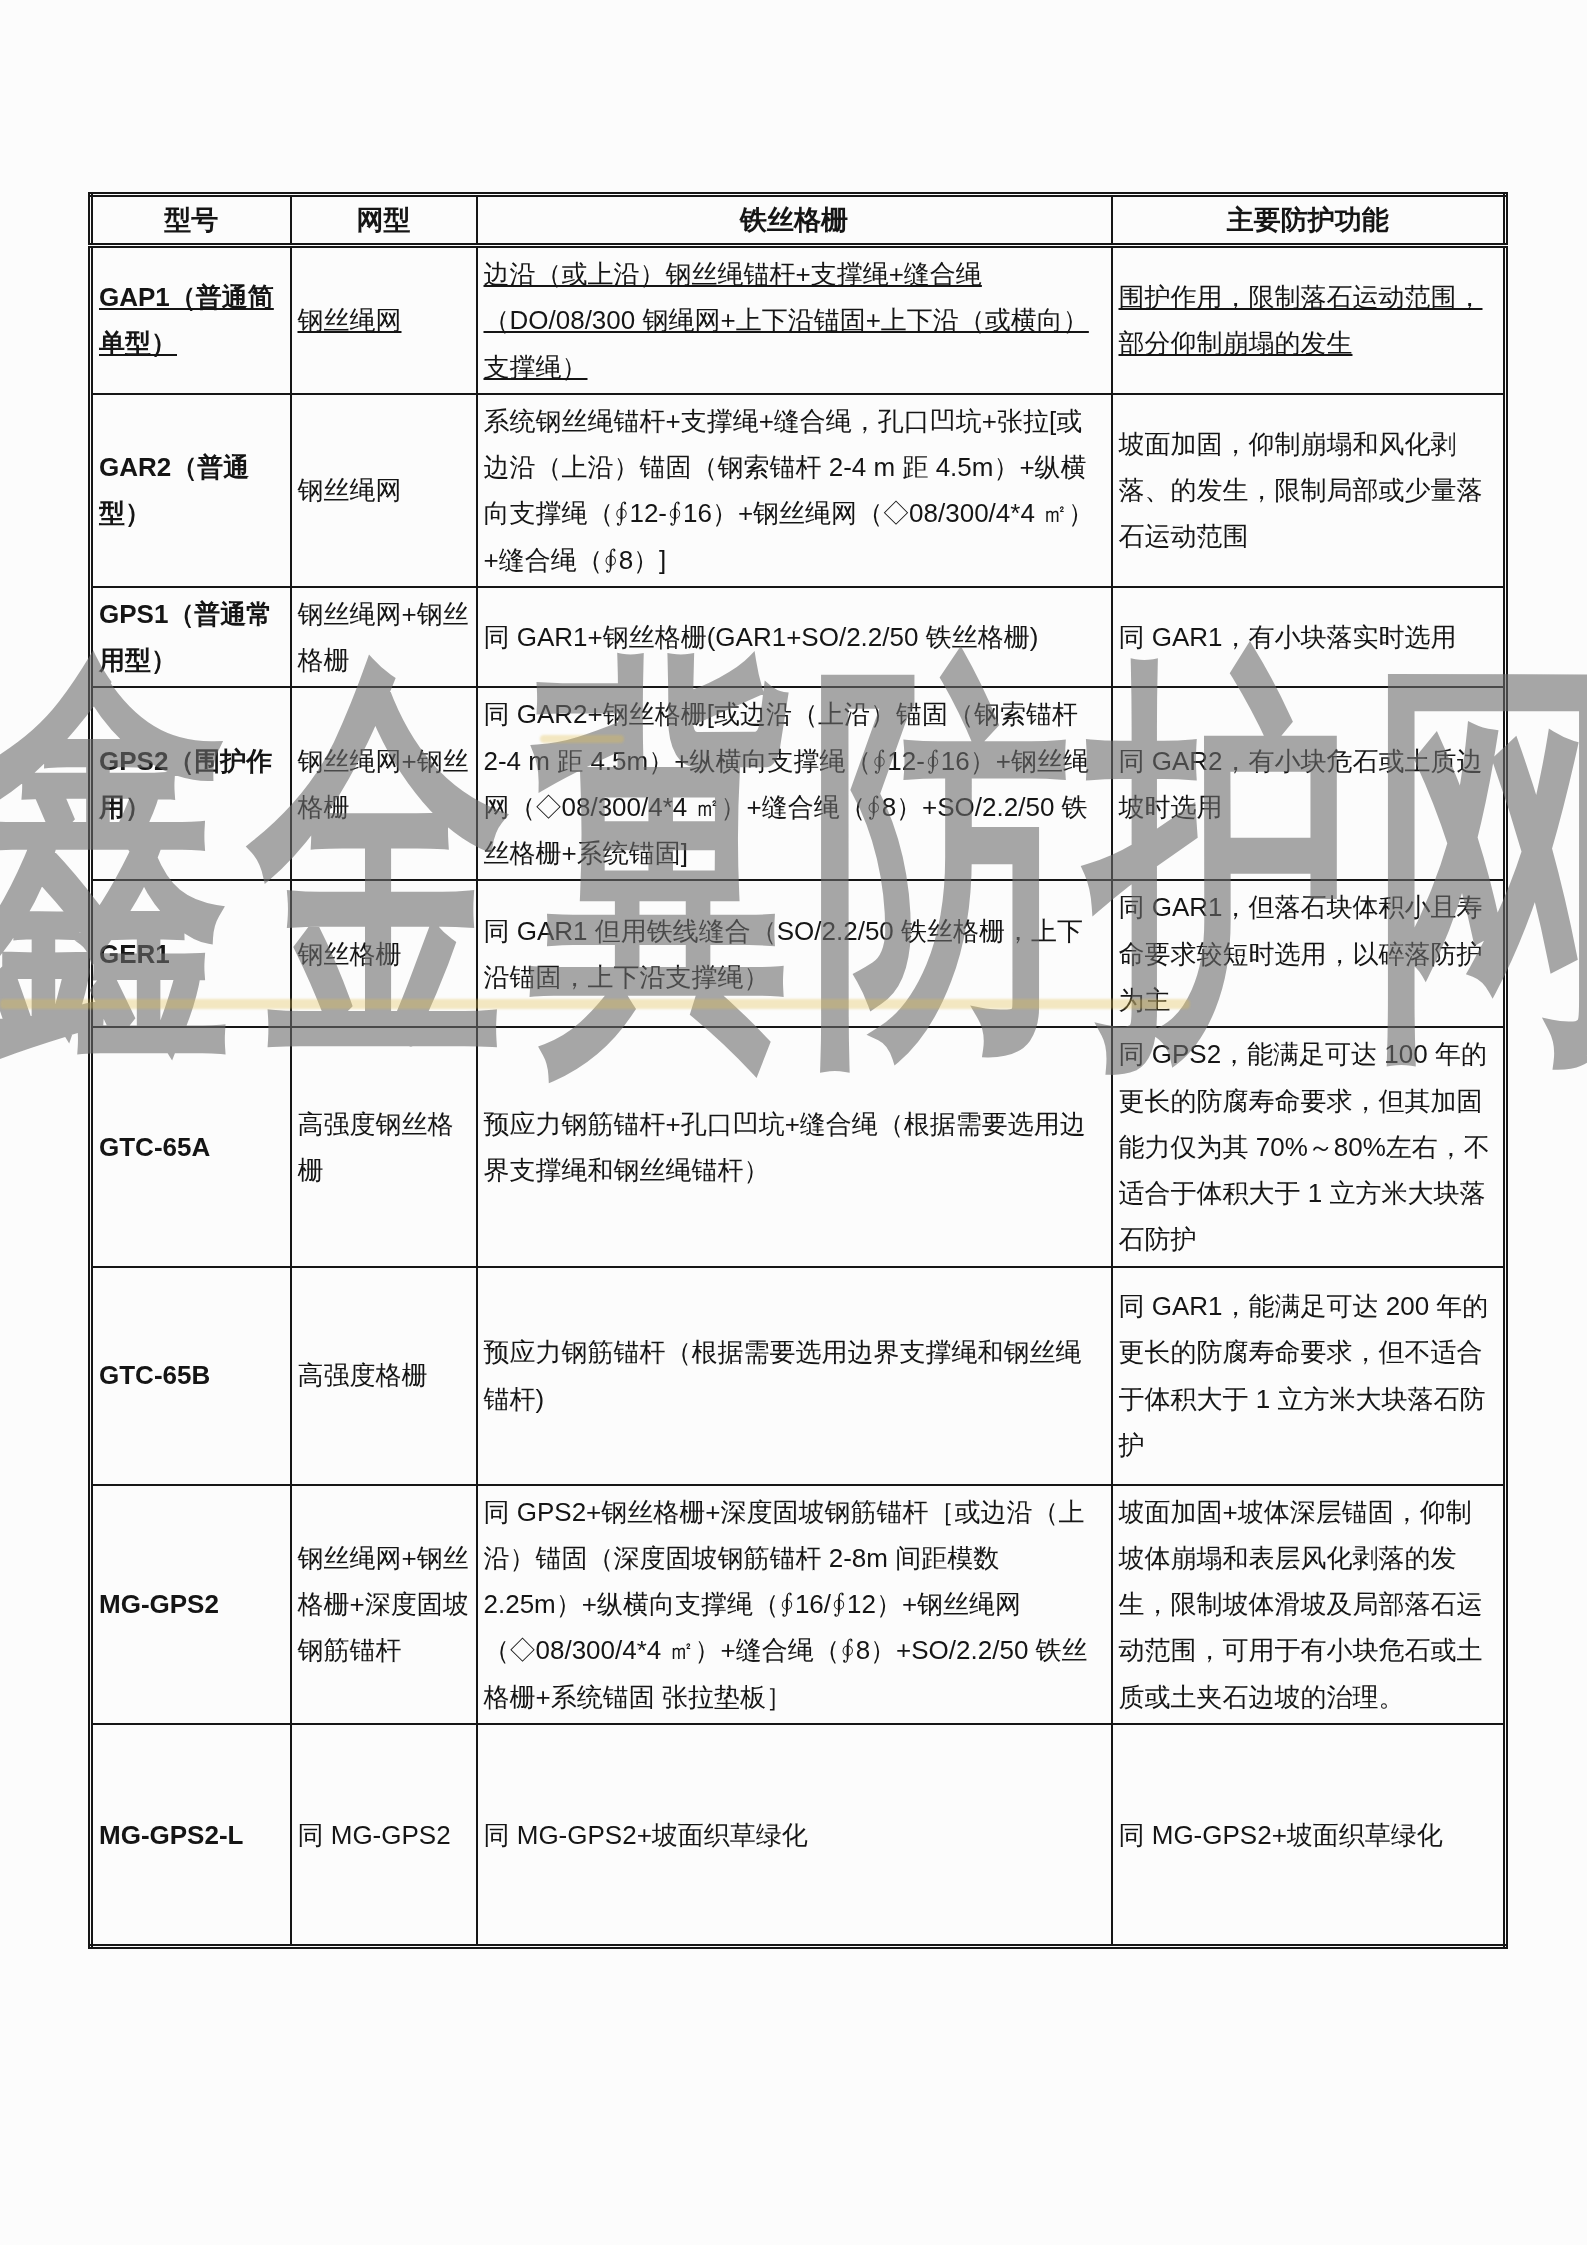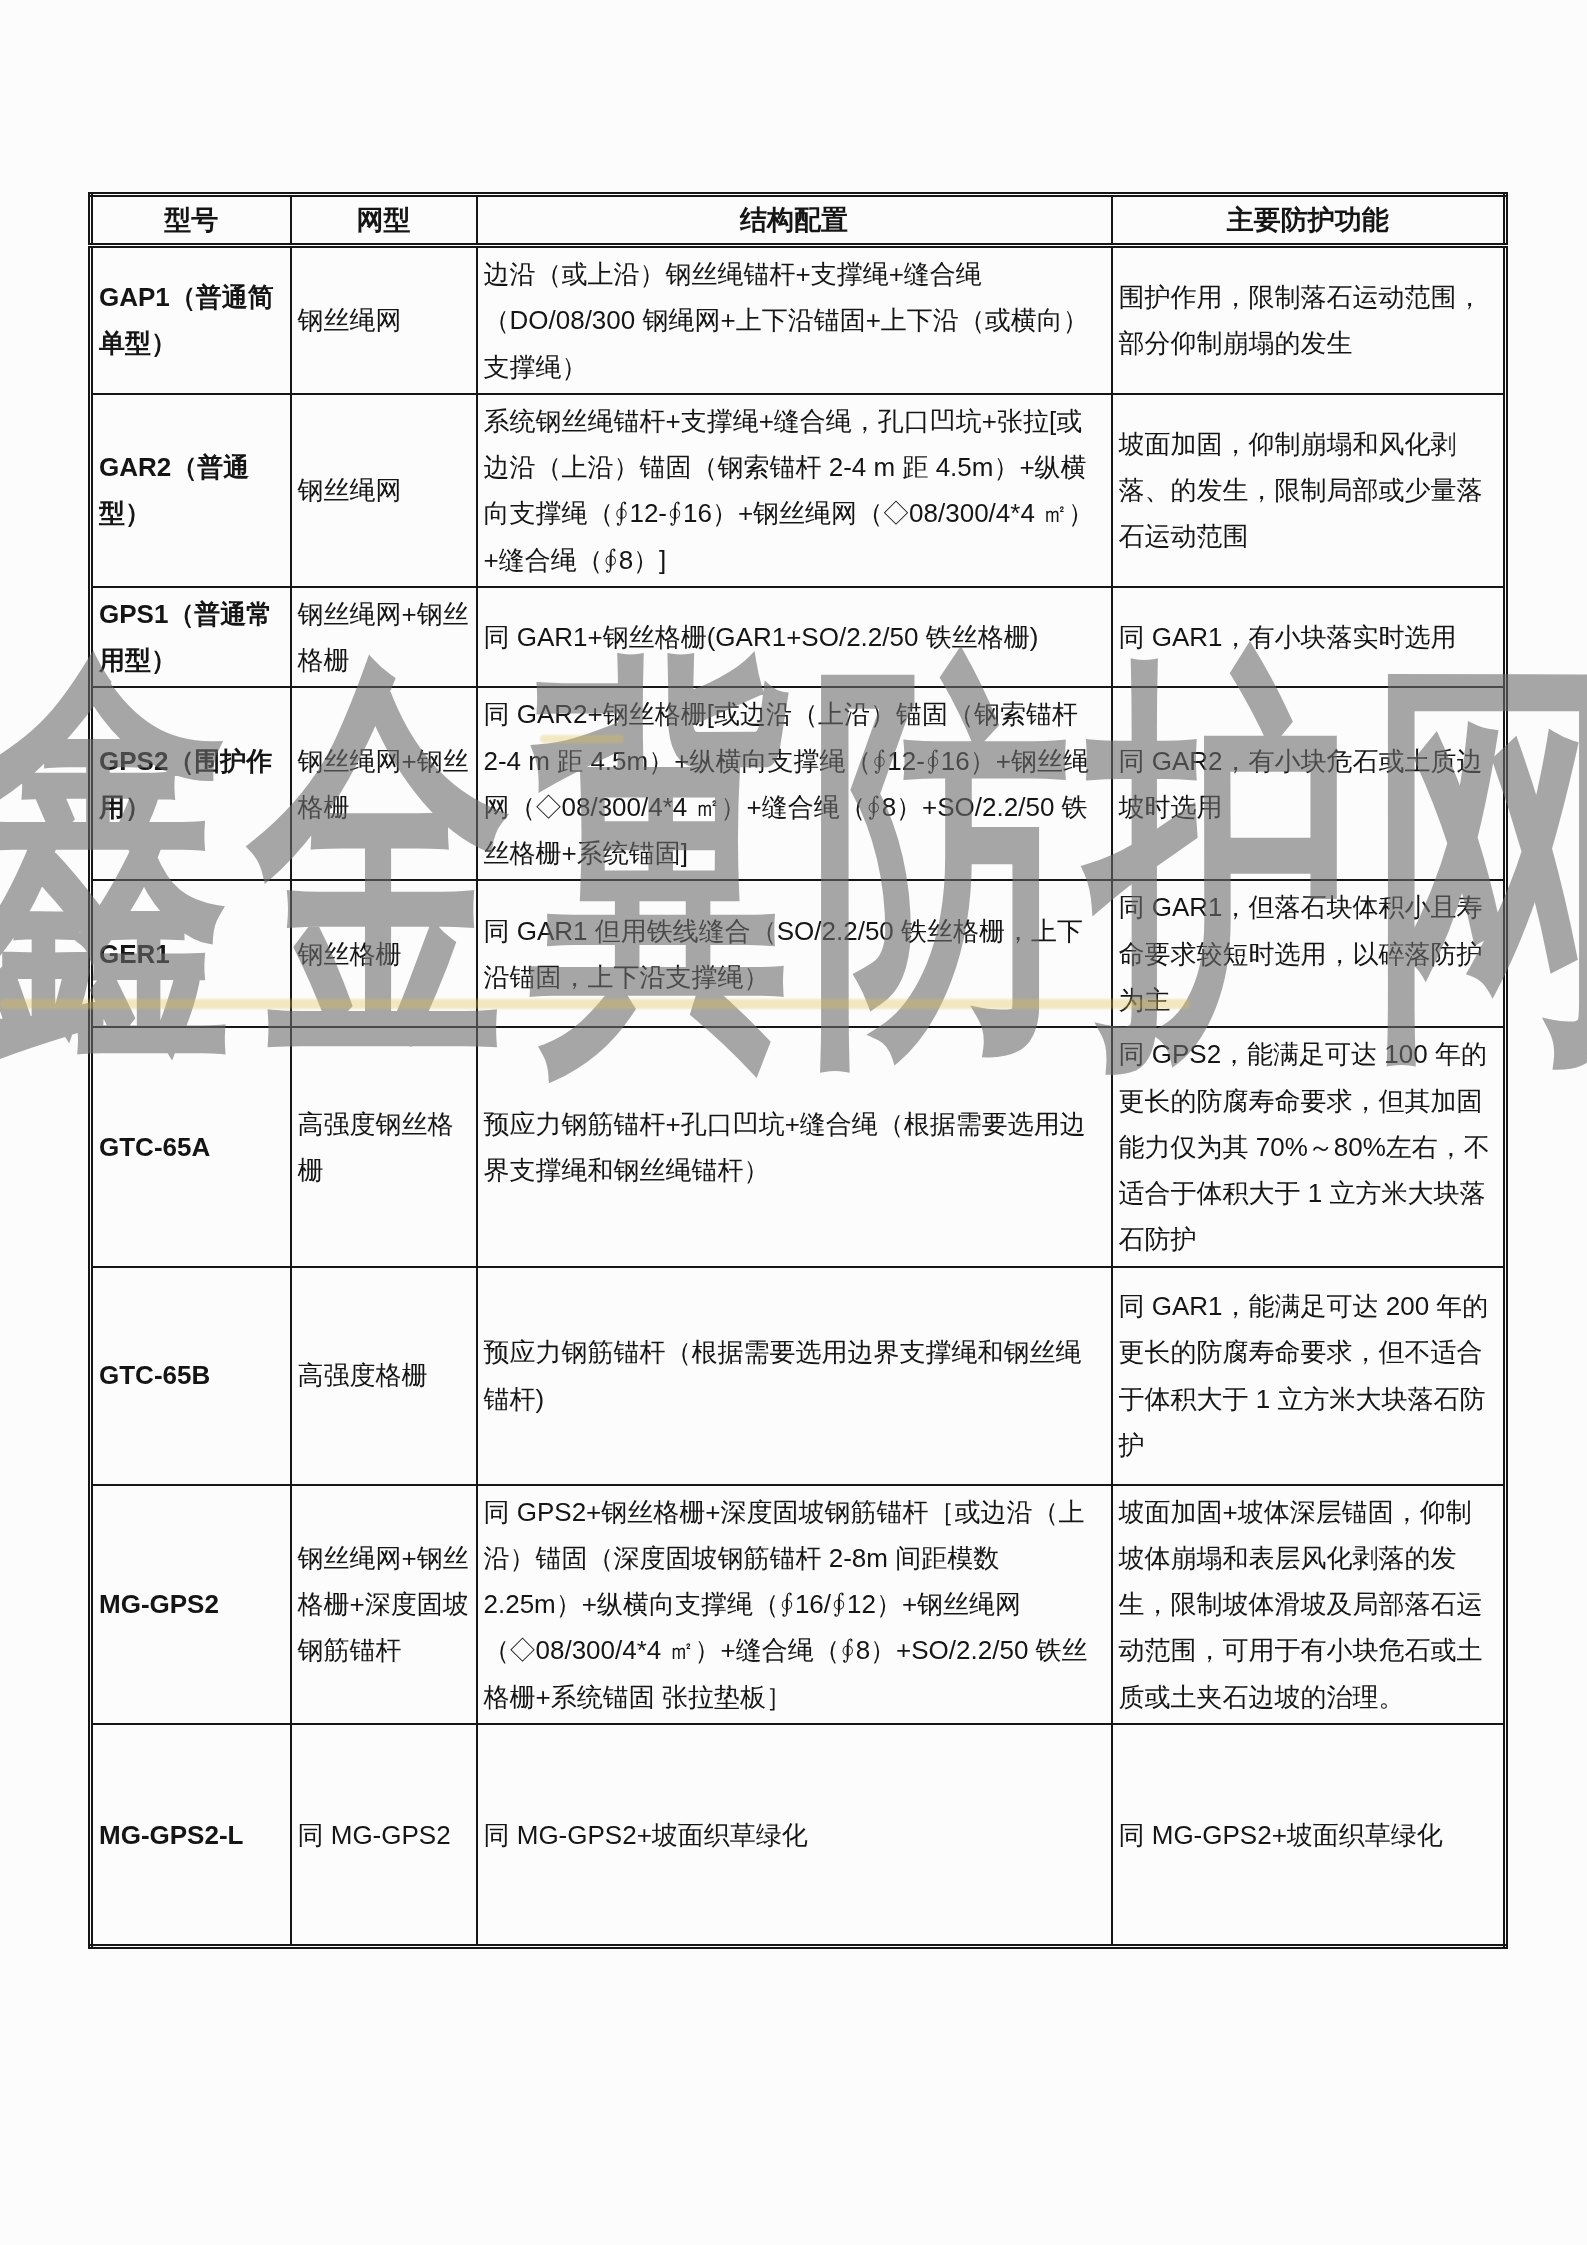--- a/index.html
+++ b/index.html
@@ -33,21 +33,21 @@
   }
   thead th {
     border-bottom:5px double #161616;
     font-weight:700;
     font-size:27px;
     height:40px;
     line-height:1.2;
   }
   td.c-model { font-weight:700; }
   
-  tbody tr:nth-child(1)  { height:148px; }
+  tbody tr:nth-child(1)  { height:148px;text-decoration:underline; }
   tbody tr:nth-child(2)  { height:188px; }
   tbody tr:nth-child(3)  { height:84px; }
   tbody tr:nth-child(4)  { height:172px; }
   tbody tr:nth-child(5)  { height:136px; }
   tbody tr:nth-child(6)  { height:108px; }
   tbody tr:nth-child(7)  { height:218px; }
   tbody tr:nth-child(8)  { height:184px; }
   tbody tr:nth-child(9)  { height:223px; }
   tbody tr:nth-child(10) { height:77px;  }
   tbody tr:nth-child(11) { height:109px; }
@@ -92,21 +92,21 @@
     <colgroup>
       <col style="width:200px">
       <col style="width:186px">
       <col style="width:635px">
       <col style="width:394px">
     </colgroup>
     <thead>
       <tr>
         <th>型号</th>
         <th>网型</th>
-        <th>结构配置</th>
+        <th>铁丝格栅</th>
         <th>主要防护功能</th>
       </tr>
     </thead>
     <tbody>
         <tr>
       <td class="c-model">GAP1（普通简单型）</td>
       <td class="c-net">钢丝绳网</td>
       <td class="c-structure">边沿（或上沿）钢丝绳锚杆+支撑绳+缝合绳（DO/08/300 钢绳网+上下沿锚固+上下沿（或横向）支撑绳）</td>
       <td class="c-function">围护作用，限制落石运动范围，部分仰制崩塌的发生</td>
     </tr>

